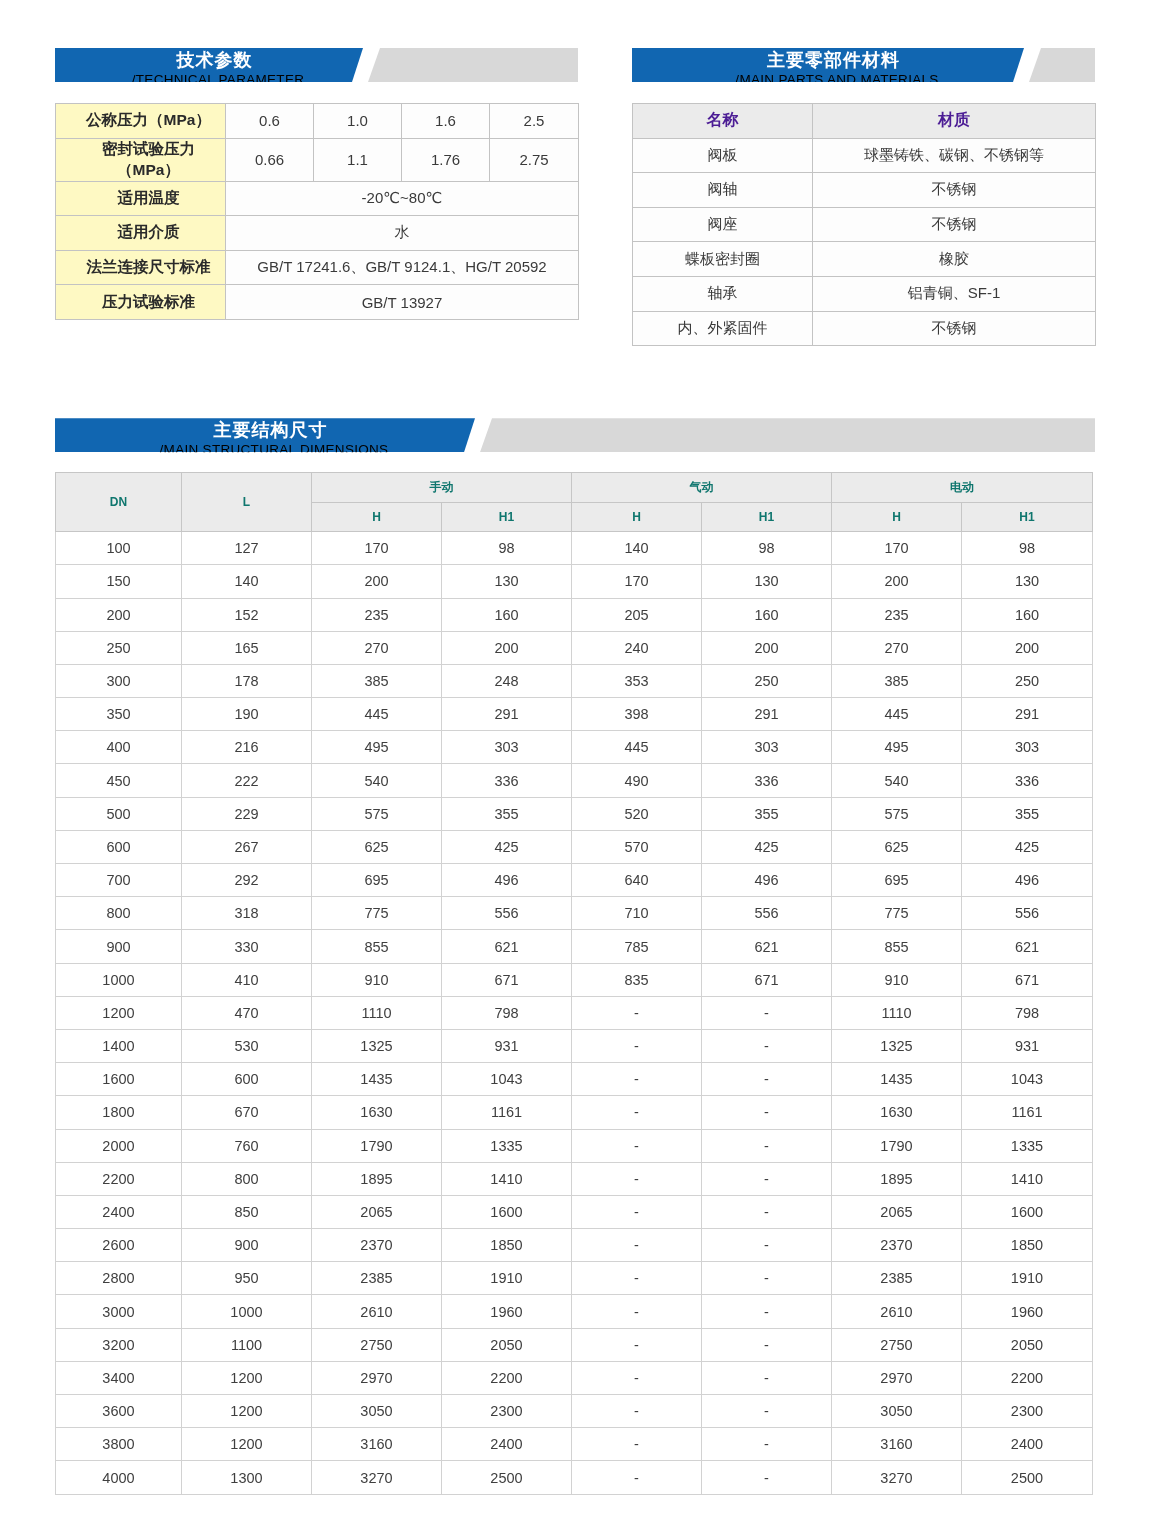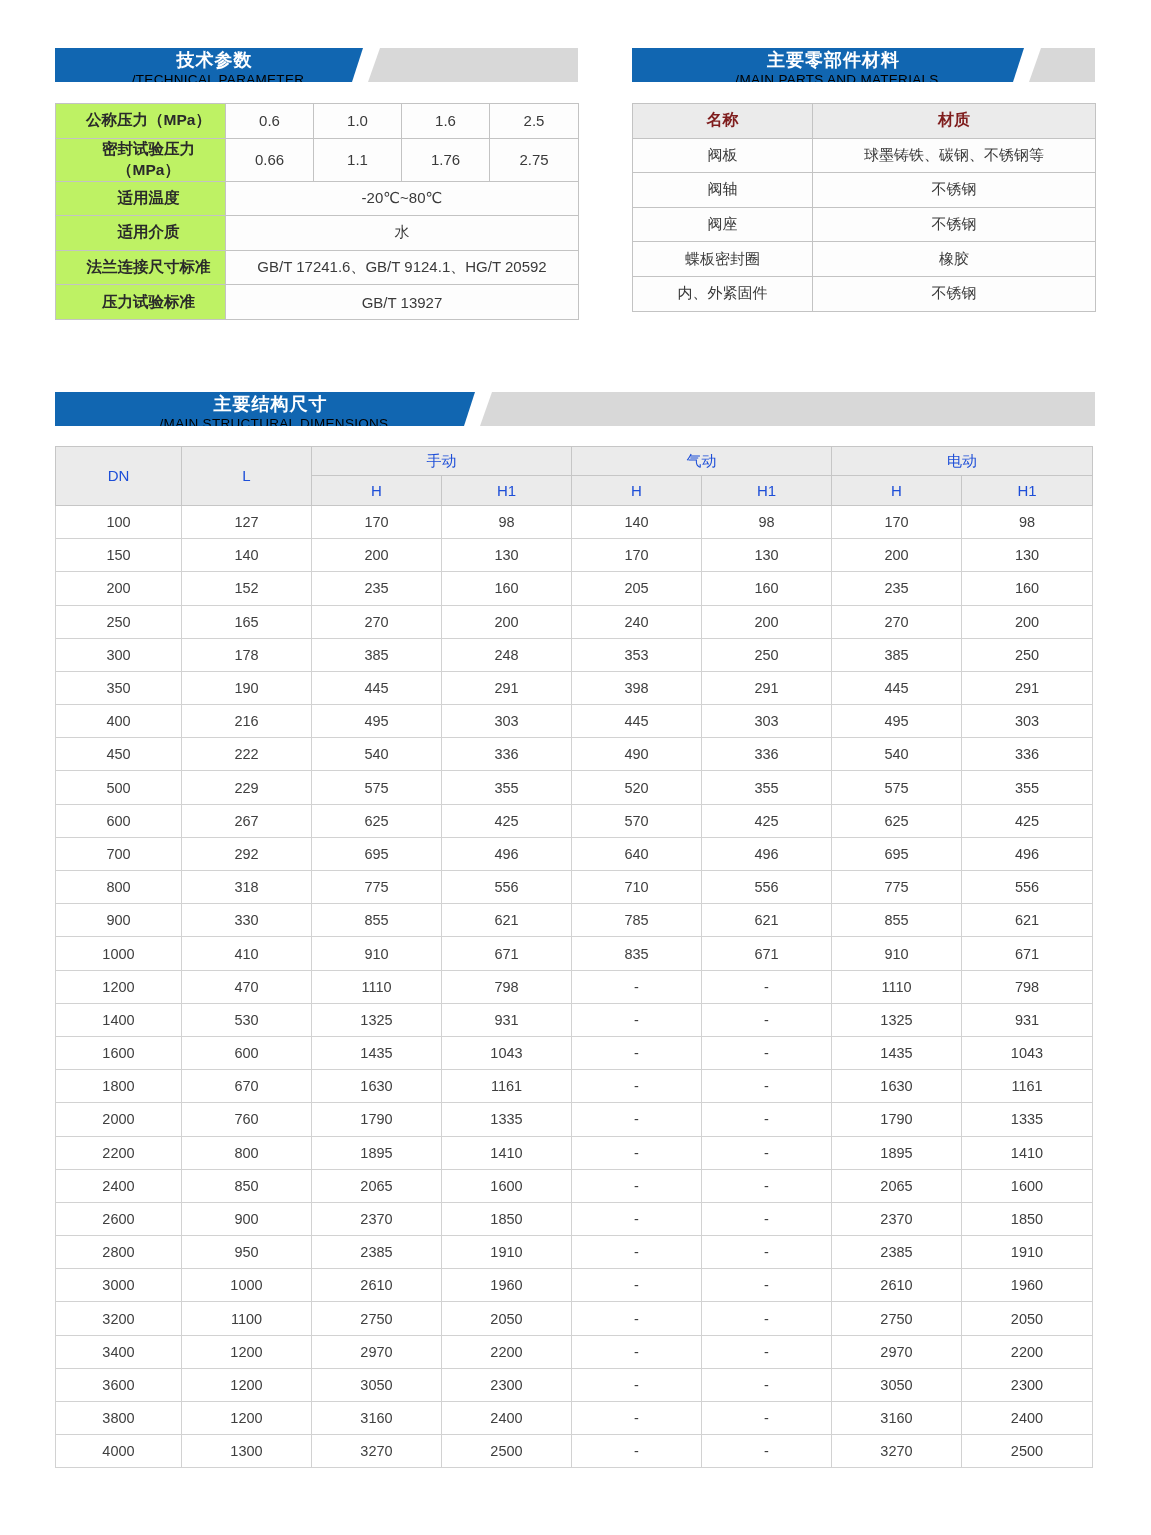--- a/index.html
+++ b/index.html
@@ -32,31 +32,31 @@
   .col-left  { width:523px; }
   .col-right { width:463px;margin-left:46px; }
   .col-left .banner, .col-right .banner { margin-bottom:21px; }
 
   table { border-collapse:collapse; table-layout:fixed; }
   td, th { border:1px solid #c3c3c3; text-align:center; vertical-align:middle; overflow:hidden; }
 
   
   .tech-table { width:523px; }
   .tech-table td { height:34.6px; font-size:15px; background:#fdfdfd; color:#3a3a3a; }
-  .tech-table td.label { background:#bef264; font-weight:700; font-size:15.5px; color:#2a2a2a;padding-left:16px; }
+  .tech-table td.label { background:#fef9c3; font-weight:700; font-size:15.5px; color:#2a2a2a;padding-left:16px; }
 
   
   .mat-table { width:463px; }
   .mat-table td, .mat-table th { height:34.6px; font-size:15px; background:#fdfdfd; color:#3a3a3a; }
-  .mat-table th { background:#ebebeb; font-weight:700; font-size:16px; color:#7f1d1d; }
+  .mat-table th { background:#ebebeb; font-weight:700; font-size:16px; color:#4c1d95; }
 
   
   .dim-banner { margin-top:72px; margin-bottom:20px; }
   .dim-table { width:1037px; }
-  .dim-table th { background:#ebebeb; font-weight:400; font-size:15px; color:#1d4ed8; height:29.5px; border-color:#c6c6c6; }
+  .dim-table th { background:#ebebeb; font-weight:700; font-size:12px; color:#0f766e; height:29.5px; border-color:#c6c6c6; }
   .dim-table td { height:33.2px; font-size:14.5px; background:#ffffff; color:#3f3f3f; border-color:#d2d2d2; }
   .dim-table { border:1px solid #c6c6c6; }
 </style>
 </head>
 <body>
 
 <div class="page">
 
   <div class="top-section">
 
@@ -139,20 +139,24 @@
               <td>阀轴</td>
               <td>不锈钢</td>
             </tr>
             <tr>
               <td>阀座</td>
               <td>不锈钢</td>
             </tr>
             <tr>
               <td>蝶板密封圈</td>
               <td>橡胶</td>
+            </tr>
+            <tr>
+              <td>轴承</td>
+              <td>铝青铜、SF-1</td>
             </tr>
             <tr>
               <td>内、外紧固件</td>
               <td>不锈钢</td>
             </tr>
           </tbody>
       </table>
     </div>
 
   </div>

